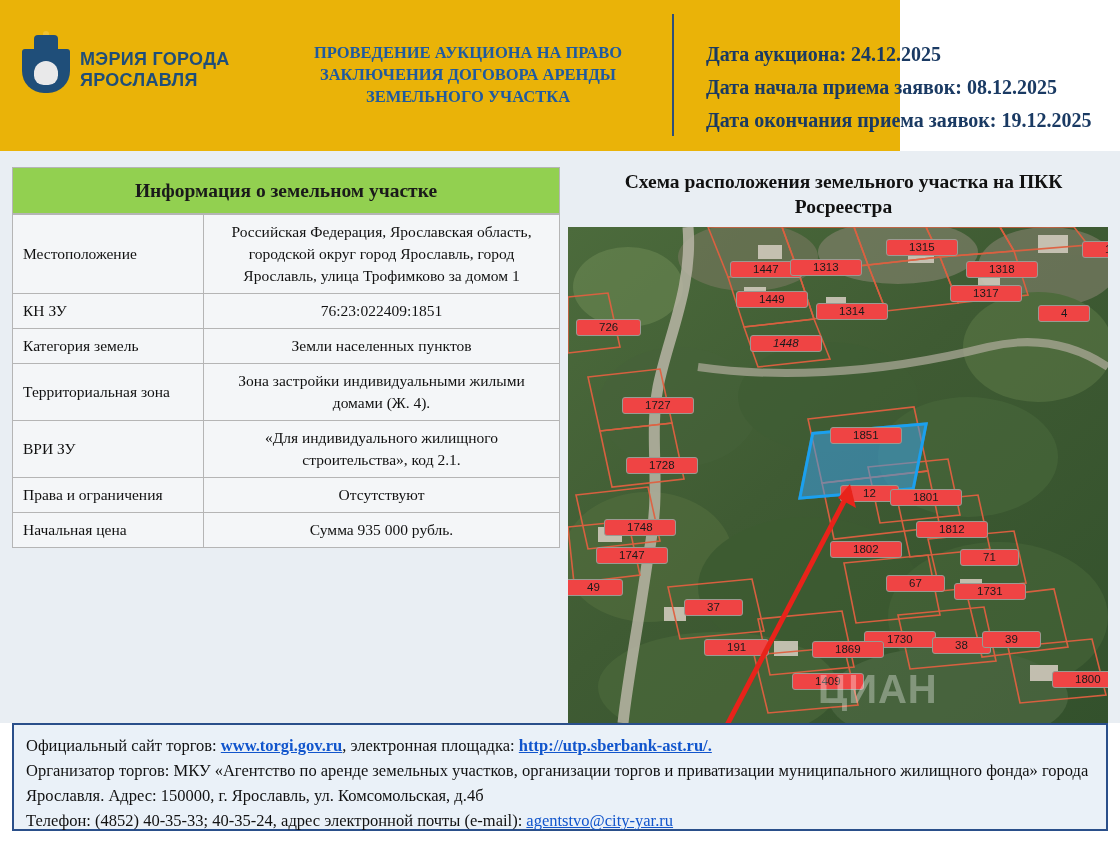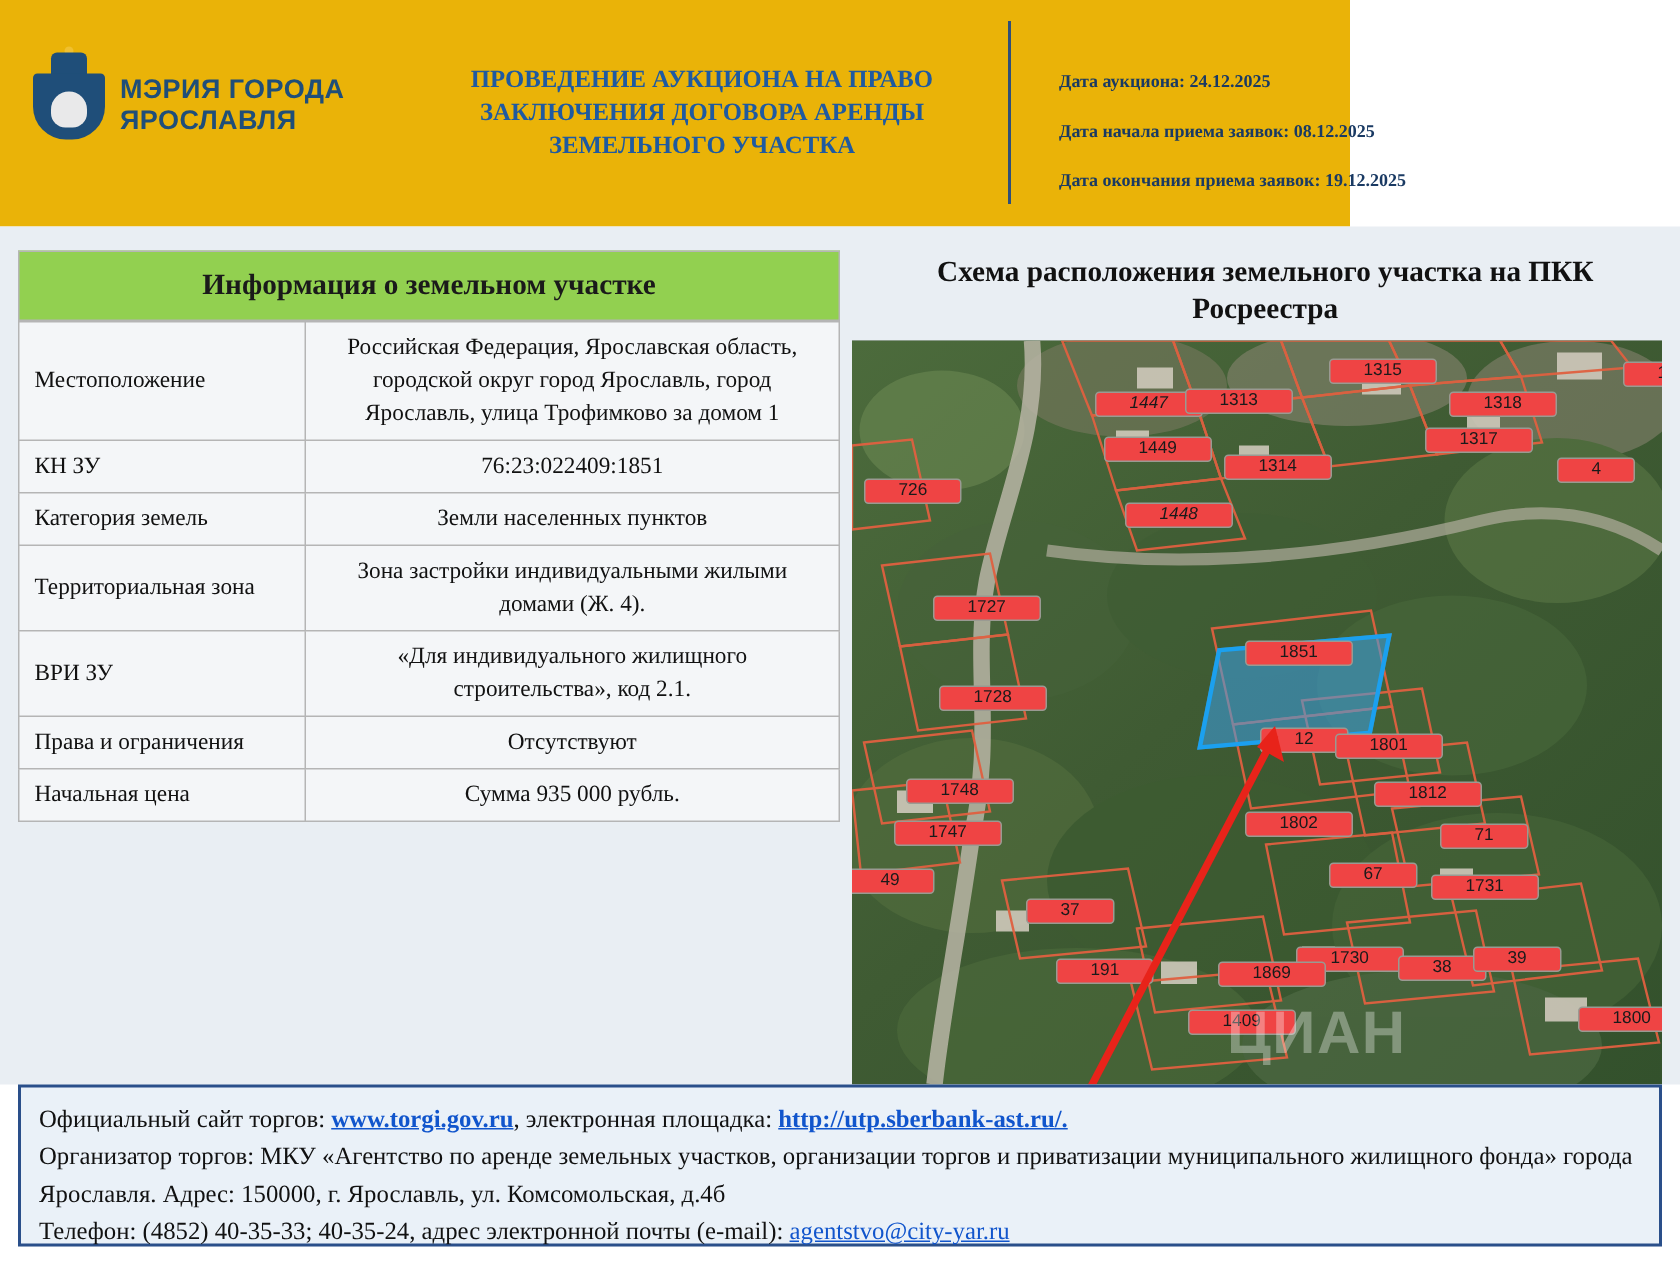--- a/index.html
+++ b/index.html
@@ -94,21 +94,21 @@
     background: #2f4f7a;
   }
   .header-dates {
     position: absolute;
     left: 706px; top: 38px;
     width: 400px;
   }
   .header-dates .date-line {
     font-family: "Liberation Serif", serif;
     font-weight: bold;
-    font-size: 12px;
+    font-size: 20px;
     line-height: 33px;
     color: #1a3a63;
     white-space: nowrap;
   }
 
   
   .content {
     position: absolute;
     left: 0; top: 151px;
     width: 1120px;
@@ -385,21 +385,21 @@
           <path d="M440 420 L524 412 L538 468 L452 476 Z"></path>
           <path d="M186 428 L276 420 L290 478 L200 486 Z"></path>
         </g>
       </svg>
 
       <div class="highlight-parcel"></div>
 
       <div class="parcel-label" style="left:318px; top:12px;">1315</div>
       <div class="parcel-label" style="left:478px; top:14px;margin-left:36px;">1322</div>
       <div class="parcel-label" style="left:398px; top:34px;">1318</div>
-      <div class="parcel-label" style="left:162px; top:34px;font-style:italic;">1447</div>
+      <div class="parcel-label" style="left:162px; top:34px;">1447</div>
       <div class="parcel-label" style="left:222px; top:32px;">1313</div>
       <div class="parcel-label" style="left:382px; top:58px;">1317</div>
       <div class="parcel-label" style="left:168px; top:64px;">1449</div>
       <div class="parcel-label" style="left:248px; top:76px;">1314</div>
       <div class="parcel-label" style="left:8px;   top:92px;">726</div>
       <div class="parcel-label" style="left:470px; top:78px;">4</div>
       <div class="parcel-label" style="left:182px; top:108px;font-style:italic;">1448</div>
       <div class="parcel-label" style="left:54px;  top:170px;">1727</div>
       <div class="parcel-label" style="left:262px; top:200px;">1851</div>
       <div class="parcel-label" style="left:58px;  top:230px;">1728</div>

